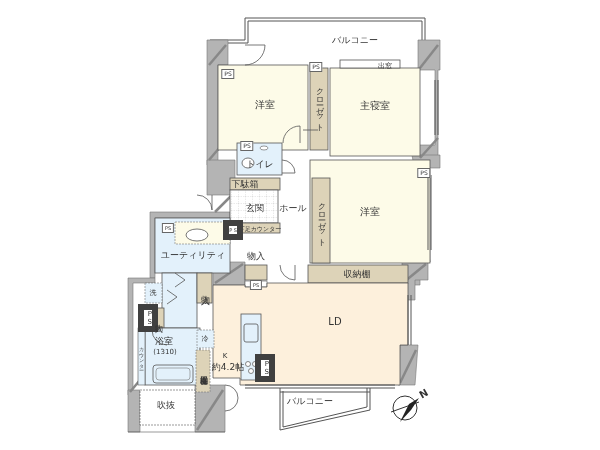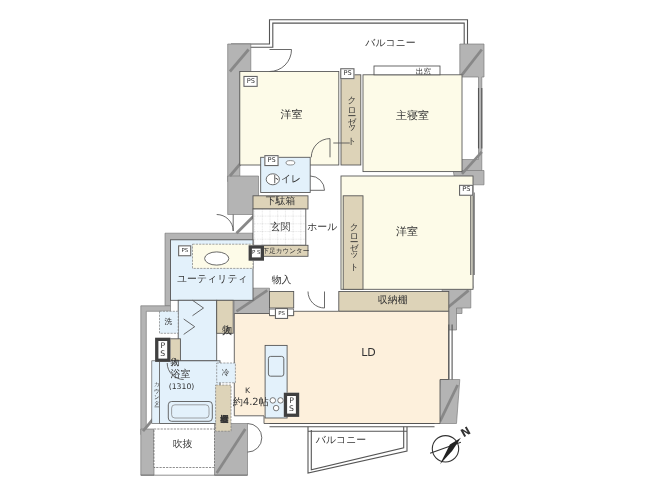--- a/index.html
+++ b/index.html
@@ -5,21 +5,21 @@
   html,body{margin:0;padding:0;background:#ffffff;}
   body{width:600px;height:450px;overflow:hidden;position:relative;font-family:"DejaVu Sans",sans-serif;}
   .plan{position:absolute;left:0;top:0;width:568px;height:450px;}
   .lbl{position:absolute;font-size:10px;color:#333;white-space:nowrap;transform:translate(-50%,-50%);line-height:1;}
   .lbl.sm{font-size:7px;}
   .lbl.xs{font-size:6px;}
   .lbl.md{font-size:9px;}
   .vlbl{position:absolute;font-size:9px;color:#333;writing-mode:vertical-rl;text-orientation:upright;letter-spacing:0;transform:translate(-50%,-50%);line-height:1;}
   .vlbl.sm{font-size:8px;}
   .ps{position:absolute;font-size:6px;color:#333;border:1px solid #666;background:#fff;padding:0 2px;line-height:8px;transform:translate(-50%,-50%);}
-  .psv{position:absolute;font-size:7px;color:#333;border:3px solid #404040;background:#fff;width:8px;text-align:center;line-height:8px;word-break:break-all;transform:translate(-50%,-50%);}
+  .psv{position:absolute;font-size:7px;color:#333;border:6px solid #404040;background:#fff;width:8px;text-align:right;line-height:8px;word-break:break-all;transform:translate(-50%,-50%);}
 </style>
 </head>
 <body>
 
 <div class="plan">
 <svg width="600" height="450" viewBox="0 0 600 450" xmlns="http://www.w3.org/2000/svg" style="position:absolute;left:0;top:0">
   <defs>
     <pattern id="tile" width="7" height="7" patternUnits="userSpaceOnUse">
       <rect width="7" height="7" fill="#ffffff"></rect>
       <path d="M0 0H7M0 0V7" stroke="#bbbbbb" stroke-width="0.6" stroke-dasharray="1.5 1"></path>
@@ -173,21 +173,21 @@
 <span class="ps" style="left:228px;top:74px">PS</span>
 <span class="ps" style="left:316px;top:67px">PS</span>
 <span class="lbl" style="left:265px;top:105px">洋室</span>
 <span class="vlbl sm" style="left:319px;top:105px">クローゼット</span>
 <span class="lbl" style="left:375px;top:106px">主寝室</span>
 
 <span class="ps" style="left:247px;top:146px">PS</span>
 <span class="lbl md" style="left:260px;top:164px">トイレ</span>
 <span class="ps" style="left:424px;top:173px">PS</span>
 
-<span class="lbl md" style="left:255px;top:184px">下駄箱</span>
+<span class="lbl md" style="left:245px;top:184px">下駄箱</span>
 <span class="lbl md" style="left:255px;top:208px">玄関</span>
 <span class="lbl md" style="left:293px;top:208px">ホール</span>
 <span class="vlbl sm" style="left:321px;top:220px">クローゼット</span>
 <span class="lbl" style="left:370px;top:212px">洋室</span>
 <span class="lbl xs" style="left:260px;top:229px">下足カウンター</span>
 <span class="psv" style="left:233px;top:230px;font-size:5px">P S</span>
 <span class="ps" style="left:168px;top:228px;font-size:5px">PS</span>
 
 <span class="lbl md" style="left:193px;top:255px">ユーティリティ</span>
 <span class="lbl md" style="left:256px;top:256px">物入</span>

